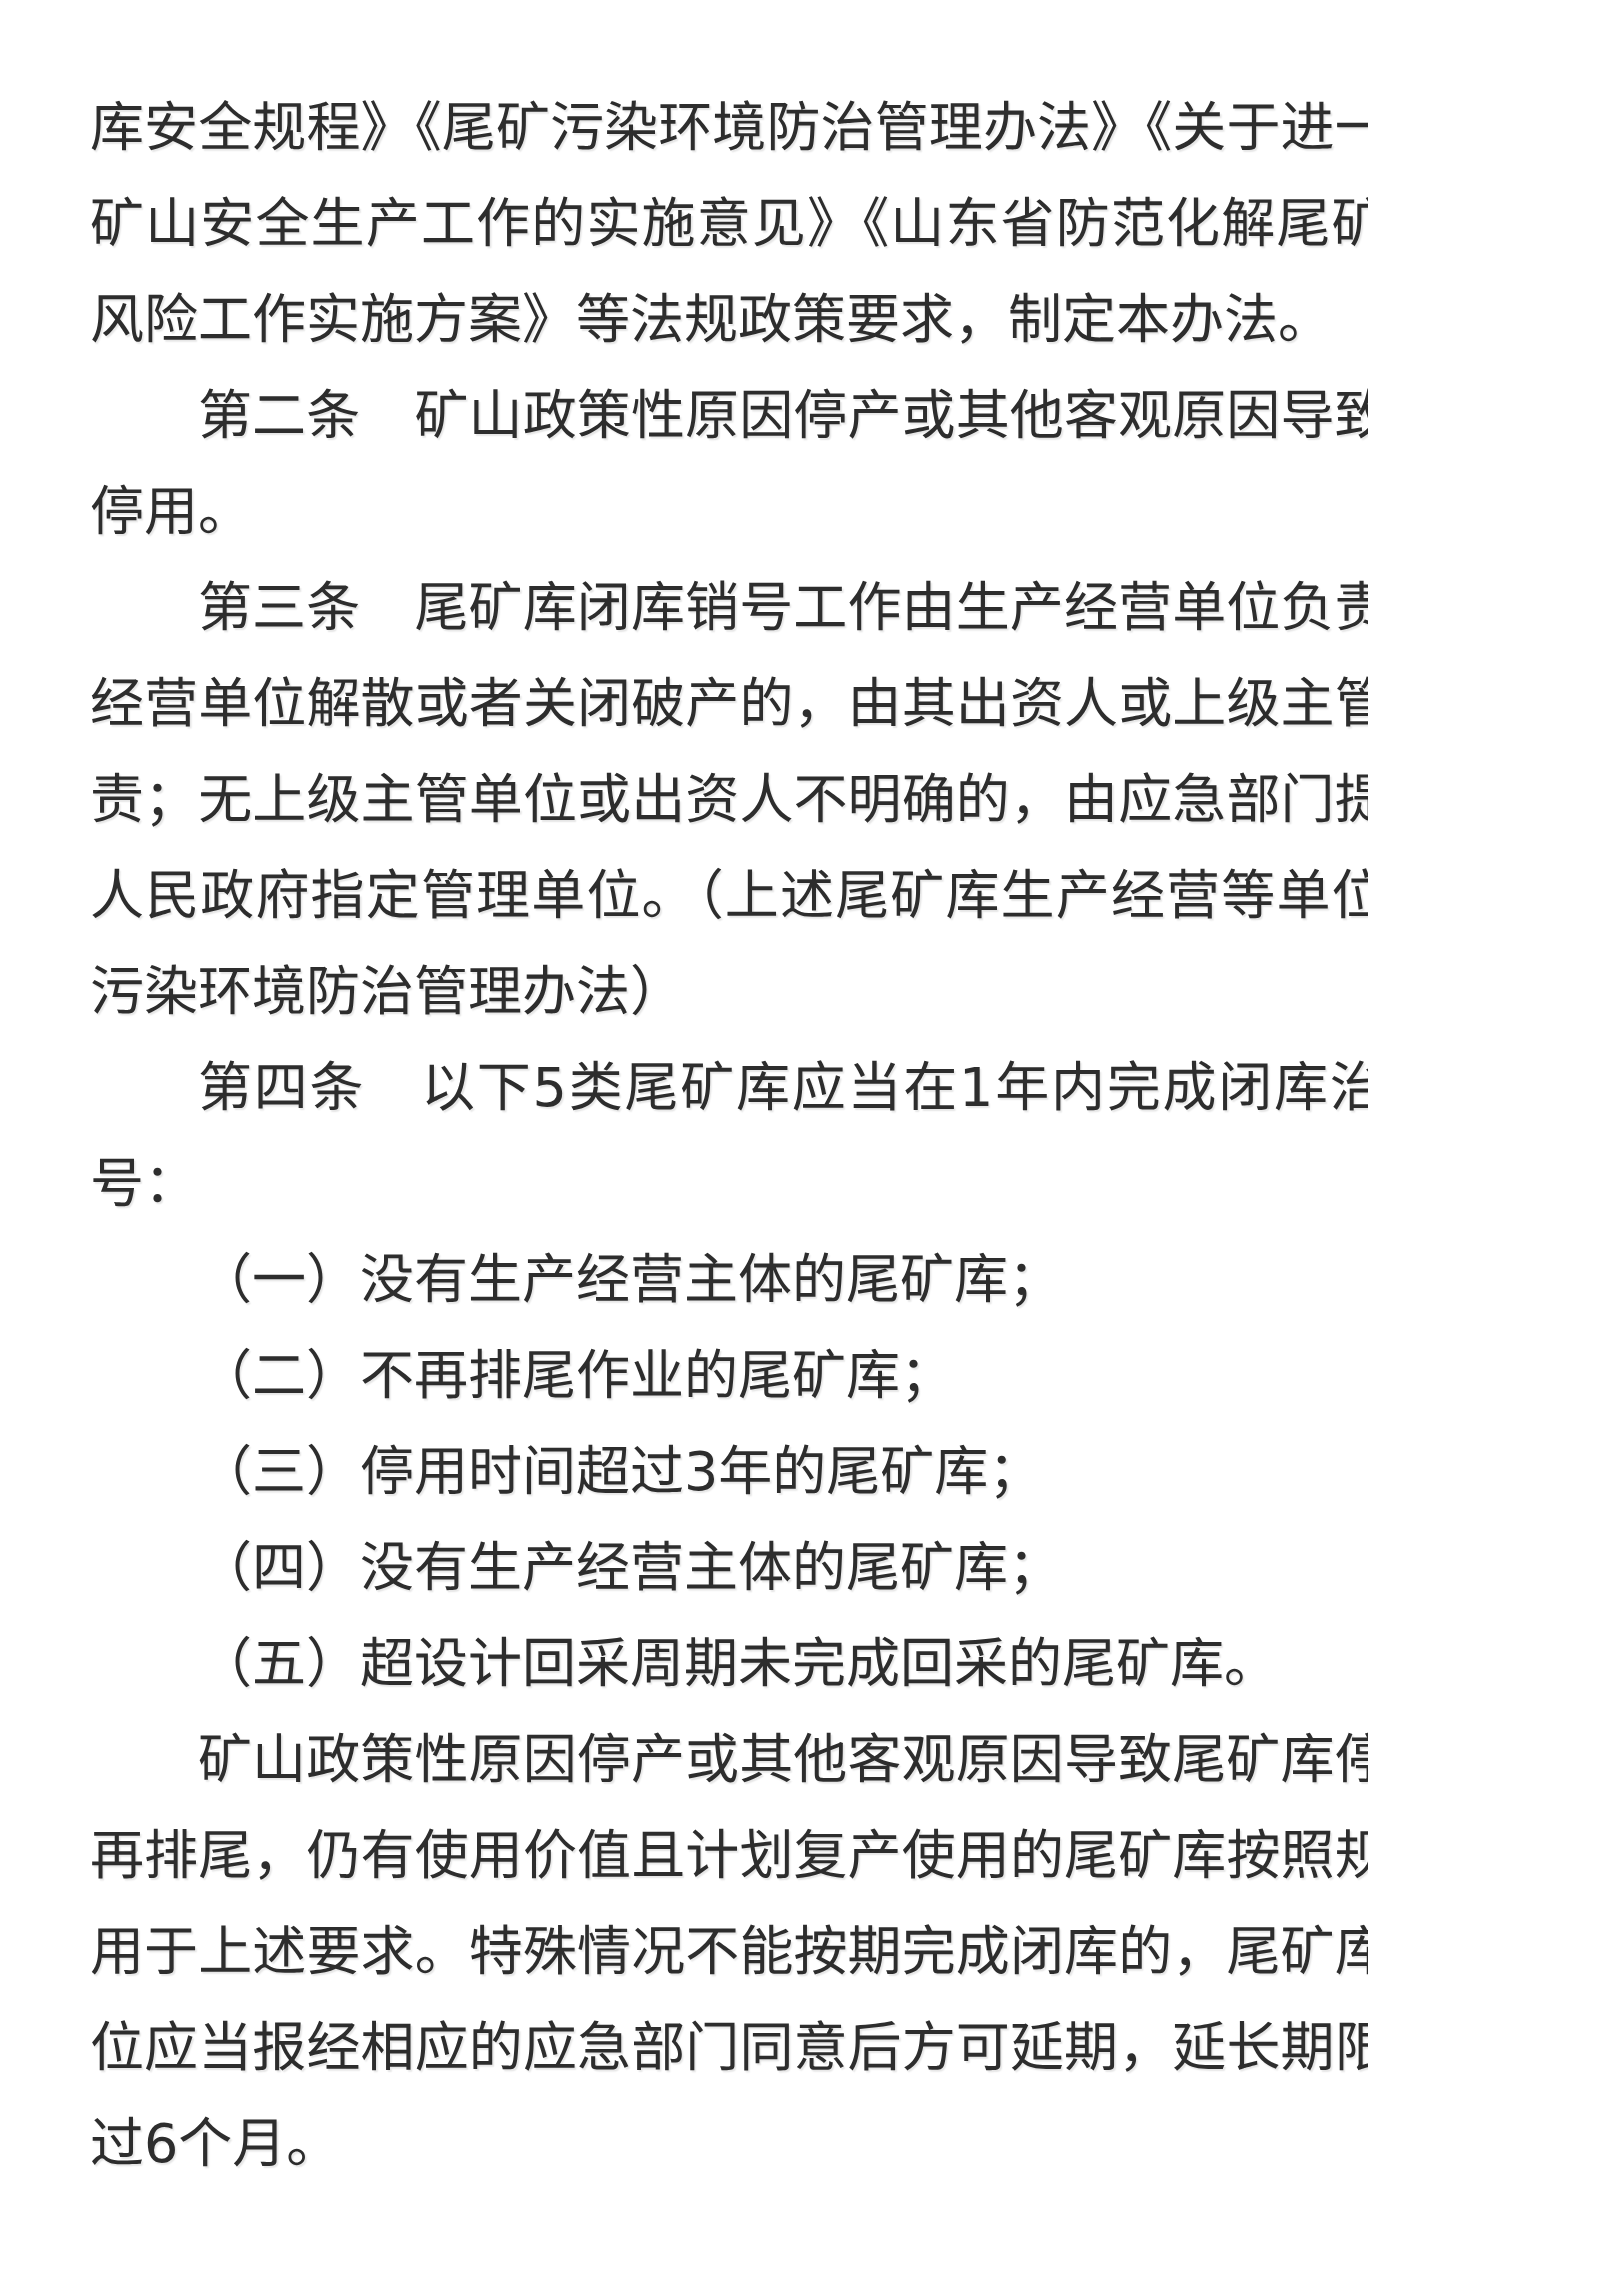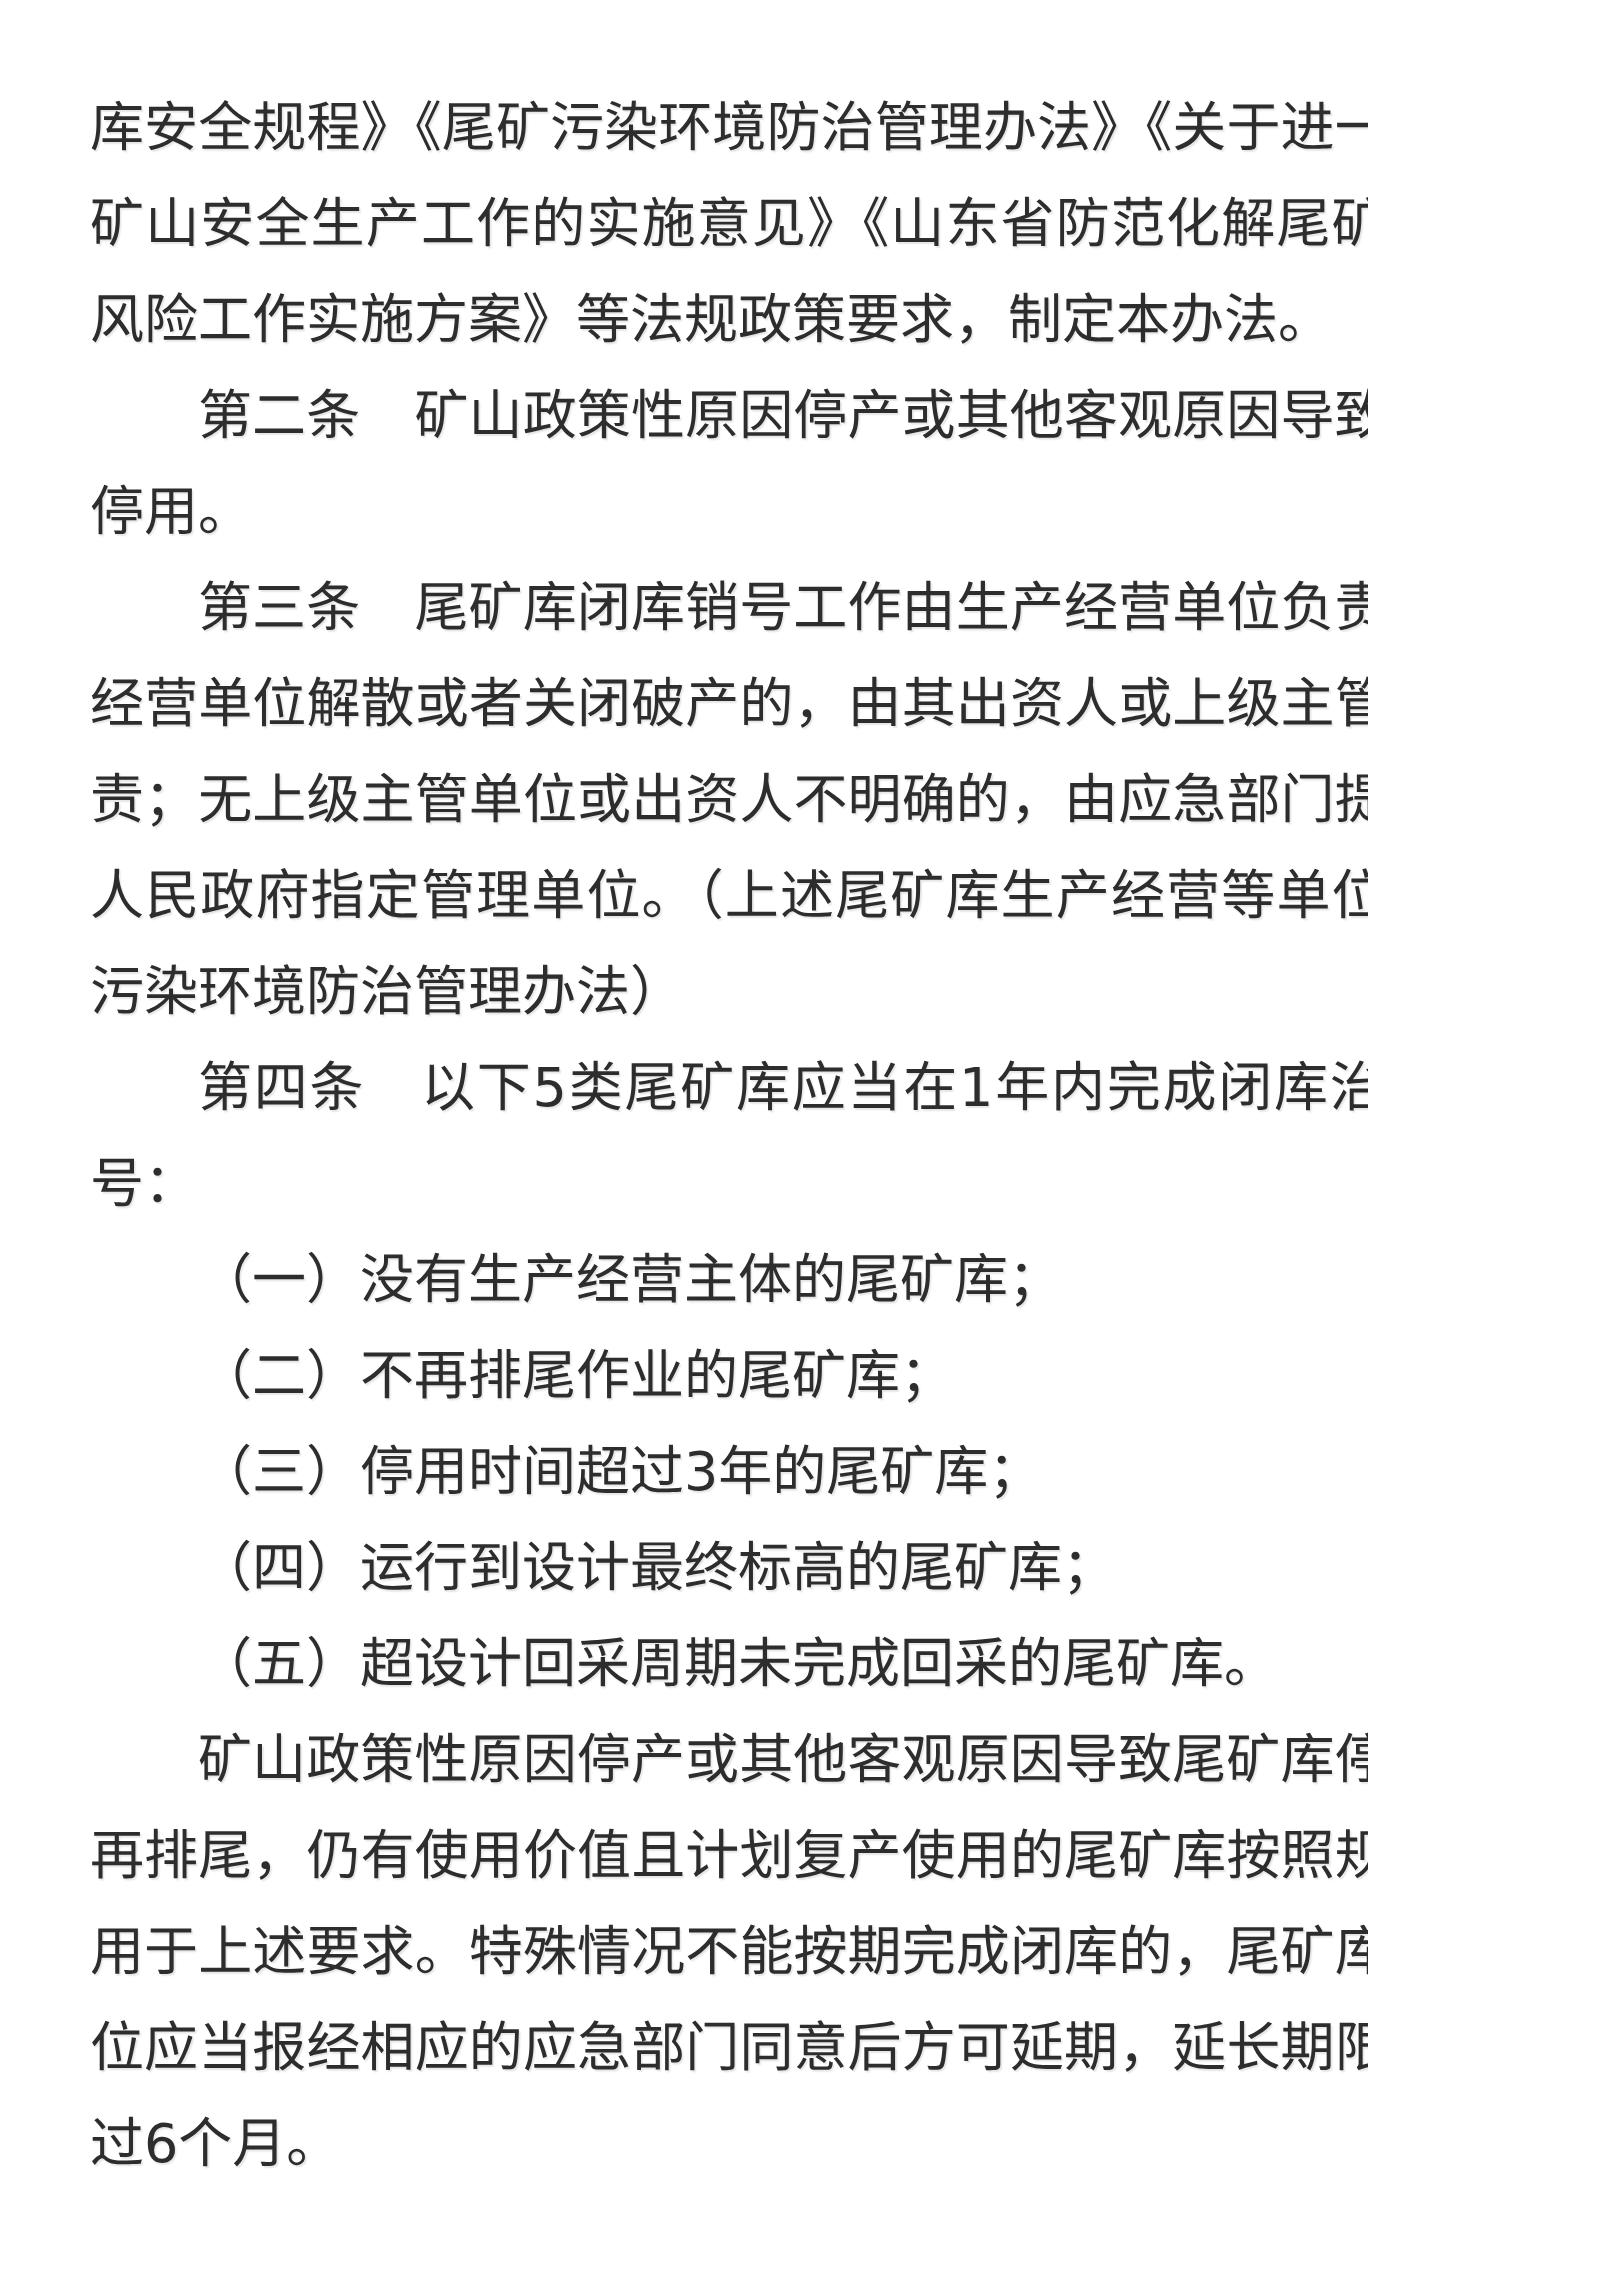--- a/index.html
+++ b/index.html
@@ -40,18 +40,18 @@
 
 <div class="page">
   <div class="doc">
     <p>库安全规程》《尾矿污染环境防治管理办法》《关于进一步加强矿山安全生产工作的实施意见》《山东省防范化解尾矿库安全风险工作实施方案》等法规政策要求，制定本办法。</p>
     <p class="indent">第二条　矿山政策性原因停产或其他客观原因导致尾矿库停用。</p>
     <p class="indent">第三条　尾矿库闭库销号工作由生产经营单位负责。生产经营单位解散或者关闭破产的，由其出资人或上级主管单位负责；无上级主管单位或出资人不明确的，由应急部门提请县级人民政府指定管理单位。（上述尾矿库生产经营等单位，尾矿污染环境防治管理办法）</p>
     <p class="indent">第四条　以下5类尾矿库应当在1年内完成闭库治理并销号：</p>
     <p class="indent">（一）没有生产经营主体的尾矿库；</p>
     <p class="indent">（二）不再排尾作业的尾矿库；</p>
     <p class="indent">（三）停用时间超过3年的尾矿库；</p>
-    <p class="indent">（四）运行到设计最终标高的尾矿库；</p>
+    <p class="indent">（四）没有生产经营主体的尾矿库；</p>
     <p class="indent">（五）超设计回采周期未完成回采的尾矿库。</p>
     <p class="indent">矿山政策性原因停产或其他客观原因导致尾矿库停用、不再排尾，仍有使用价值且计划复产使用的尾矿库按照规定不适用于上述要求。特殊情况不能按期完成闭库的，尾矿库管理单位应当报经相应的应急部门同意后方可延期，延长期限不得超过6个月。</p>
   </div>
 </div>
 
 
 </body></html>

